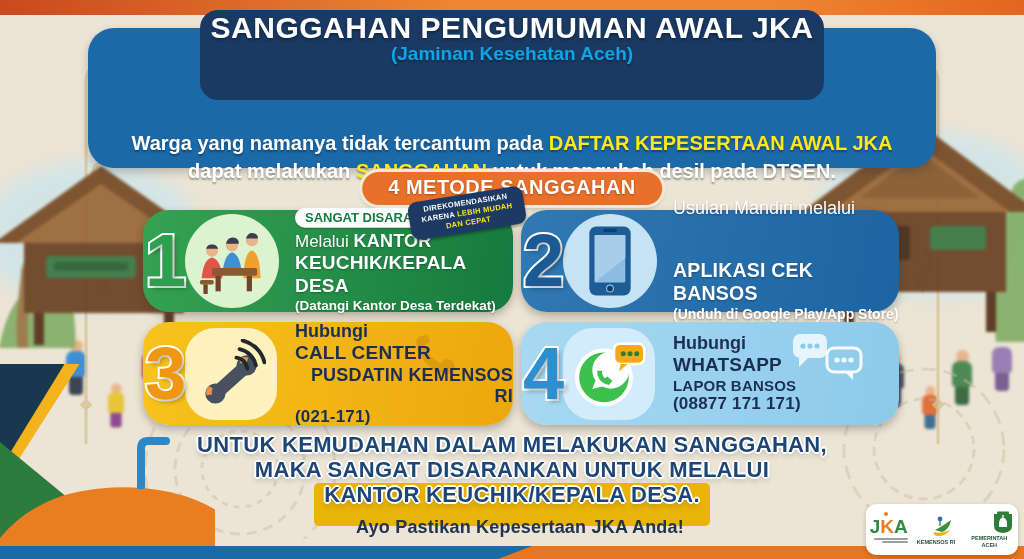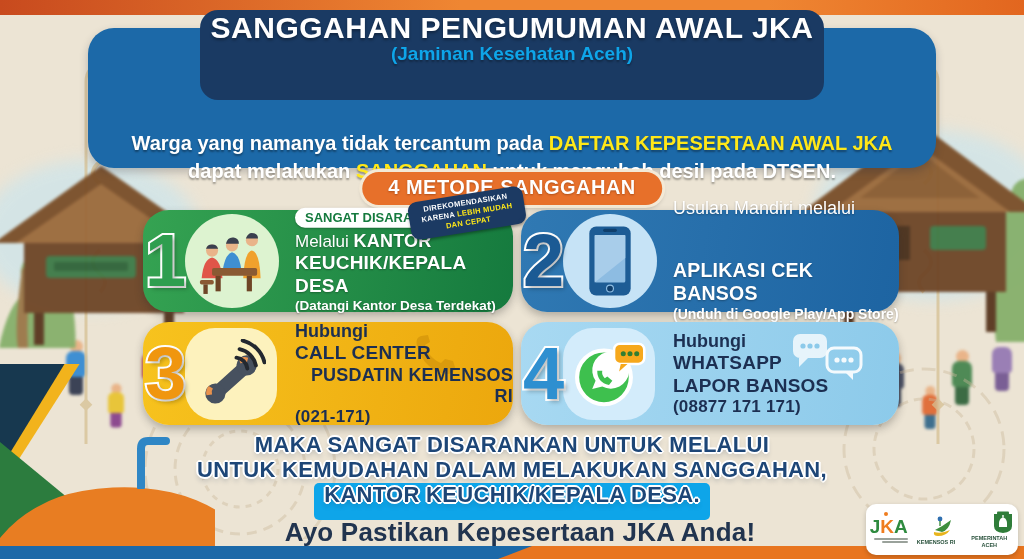--- a/index.html
+++ b/index.html
@@ -73,24 +73,24 @@
   .ln-small{font-size:13.5px;font-weight:700;line-height:1.3;}
   .ln-med{font-size:18px;font-weight:600;line-height:1.2;}
   .ribbon-badge{position:absolute;top:-16px;right:-12px;width:104px;background:#1c3a63;border-radius:9px;
     transform:rotate(-9deg);padding:4px 6px;text-align:center;color:#fff;font-size:7.5px;font-weight:800;
     line-height:1.35;letter-spacing:.3px;box-shadow:0 2px 3px rgba(0,0,0,.35);z-index:3;}
   .watermark{position:absolute;z-index:1;opacity:.9;}
   
   .statement{position:absolute;left:0;right:0;top:433px;z-index:5;text-align:center;
     color:#1d4677;font-size:22px;font-weight:800;line-height:1.13;letter-spacing:.3px;
     text-shadow:-2px 0 #fff,2px 0 #fff,0 -2px #fff,0 2px #fff,-1px -1px #fff,1px 1px #fff,-1px 1px #fff,1px -1px #fff,0 4px 5px rgba(30,50,80,.25);}
-  .stmt-hl{display:inline-block;background:#0ea5e9;border-radius:5px;padding:0 10px 12px;}
+  .stmt-hl{display:inline-block;background:#eab308;border-radius:5px;padding:0 10px 18px;}
   .bracket{position:absolute;left:136px;top:437px;z-index:5;}
   .cta{position:absolute;left:16px;right:0;top:517px;z-index:5;text-align:center;color:#21344f;
-    font-size:26px;font-weight:800;letter-spacing:.2px;}
+    font-size:18px;font-weight:800;letter-spacing:.2px;}
   
   .logos-card{position:absolute;left:866px;top:504px;width:152px;height:51px;background:#fff;border-radius:10px;
     z-index:6;display:flex;align-items:center;justify-content:center;gap:9px;box-shadow:0 2px 5px rgba(0,0,0,.2);}
   .logo{display:flex;flex-direction:column;align-items:flex-end;}
   .jka-letters{font-size:19px;font-weight:800;line-height:1;}
   .jka-j,.jka-a{color:#2e8b3f;} .jka-k{color:#ef7d1f;position:relative;}
   .jka-k::before{content:"";position:absolute;left:4px;top:-4px;width:4px;height:4px;border-radius:50%;background:#ef7d1f;}
   .logo-caption{font-size:5.5px;font-weight:700;color:#27503a;text-align:center;line-height:1.2;margin-top:1px;}
   .cap-bars{width:34px;height:2px;background:#9aa29b;margin-top:2px;border-radius:1px;}
   .cap-bars + .cap-bars{margin-top:1px;width:26px;}
@@ -310,31 +310,31 @@
         <rect x="56" y="8" width="36" height="24" rx="7" fill="#f6a81c" stroke="#ffffff" stroke-width="3"></rect>
         <path d="M64 32 l-2 9 10 -9z" fill="#f6a81c"></path>
         <circle cx="67" cy="20" r="3" fill="#2f7d32"></circle>
           <circle cx="75" cy="20" r="3" fill="#2f7d32"></circle>
           <circle cx="83" cy="20" r="3" fill="#2f7d32"></circle>
       </svg>
     </div>
     <div class="card-text t-navy">
       <div class="ln-med">Hubungi</div>
       <div class="ln-bold" style="font-size:19px;">WHATSAPP</div>
-      <div class="ln-bold" style="font-size:19px;text-align:center;">LAPOR BANSOS</div>
+      <div class="ln-bold" style="font-size:15px;">LAPOR BANSOS</div>
       <div class="ln-bold" style="font-size:17px;">(08877 171 171)</div>
     </div>
   </div>
 
   <svg class="bracket" width="34" height="52" viewBox="0 0 34 52">
     <path d="M30 4 H12 Q5 4 5 12 V50" stroke="#2f86c5" stroke-width="8" fill="none" stroke-linecap="round"></path>
   </svg>
   <div class="statement">
+    <div>UNTUK KEMUDAHAN DALAM MELAKUKAN SANGGAHAN,</div>
     <div>MAKA SANGAT DISARANKAN UNTUK MELALUI</div>
-    <div>UNTUK KEMUDAHAN DALAM MELAKUKAN SANGGAHAN,</div>
     <div><span class="stmt-hl">KANTOR KEUCHIK/KEPALA DESA.</span></div>
   </div>
 
   <div class="cta">Ayo Pastikan Kepesertaan JKA Anda!</div>
 
   <div class="logos-card">
     <div class="logo">
       <div class="jka-letters">
         <span class="jka-j">J</span><span class="jka-k">K</span><span class="jka-a">A</span>
       </div>

